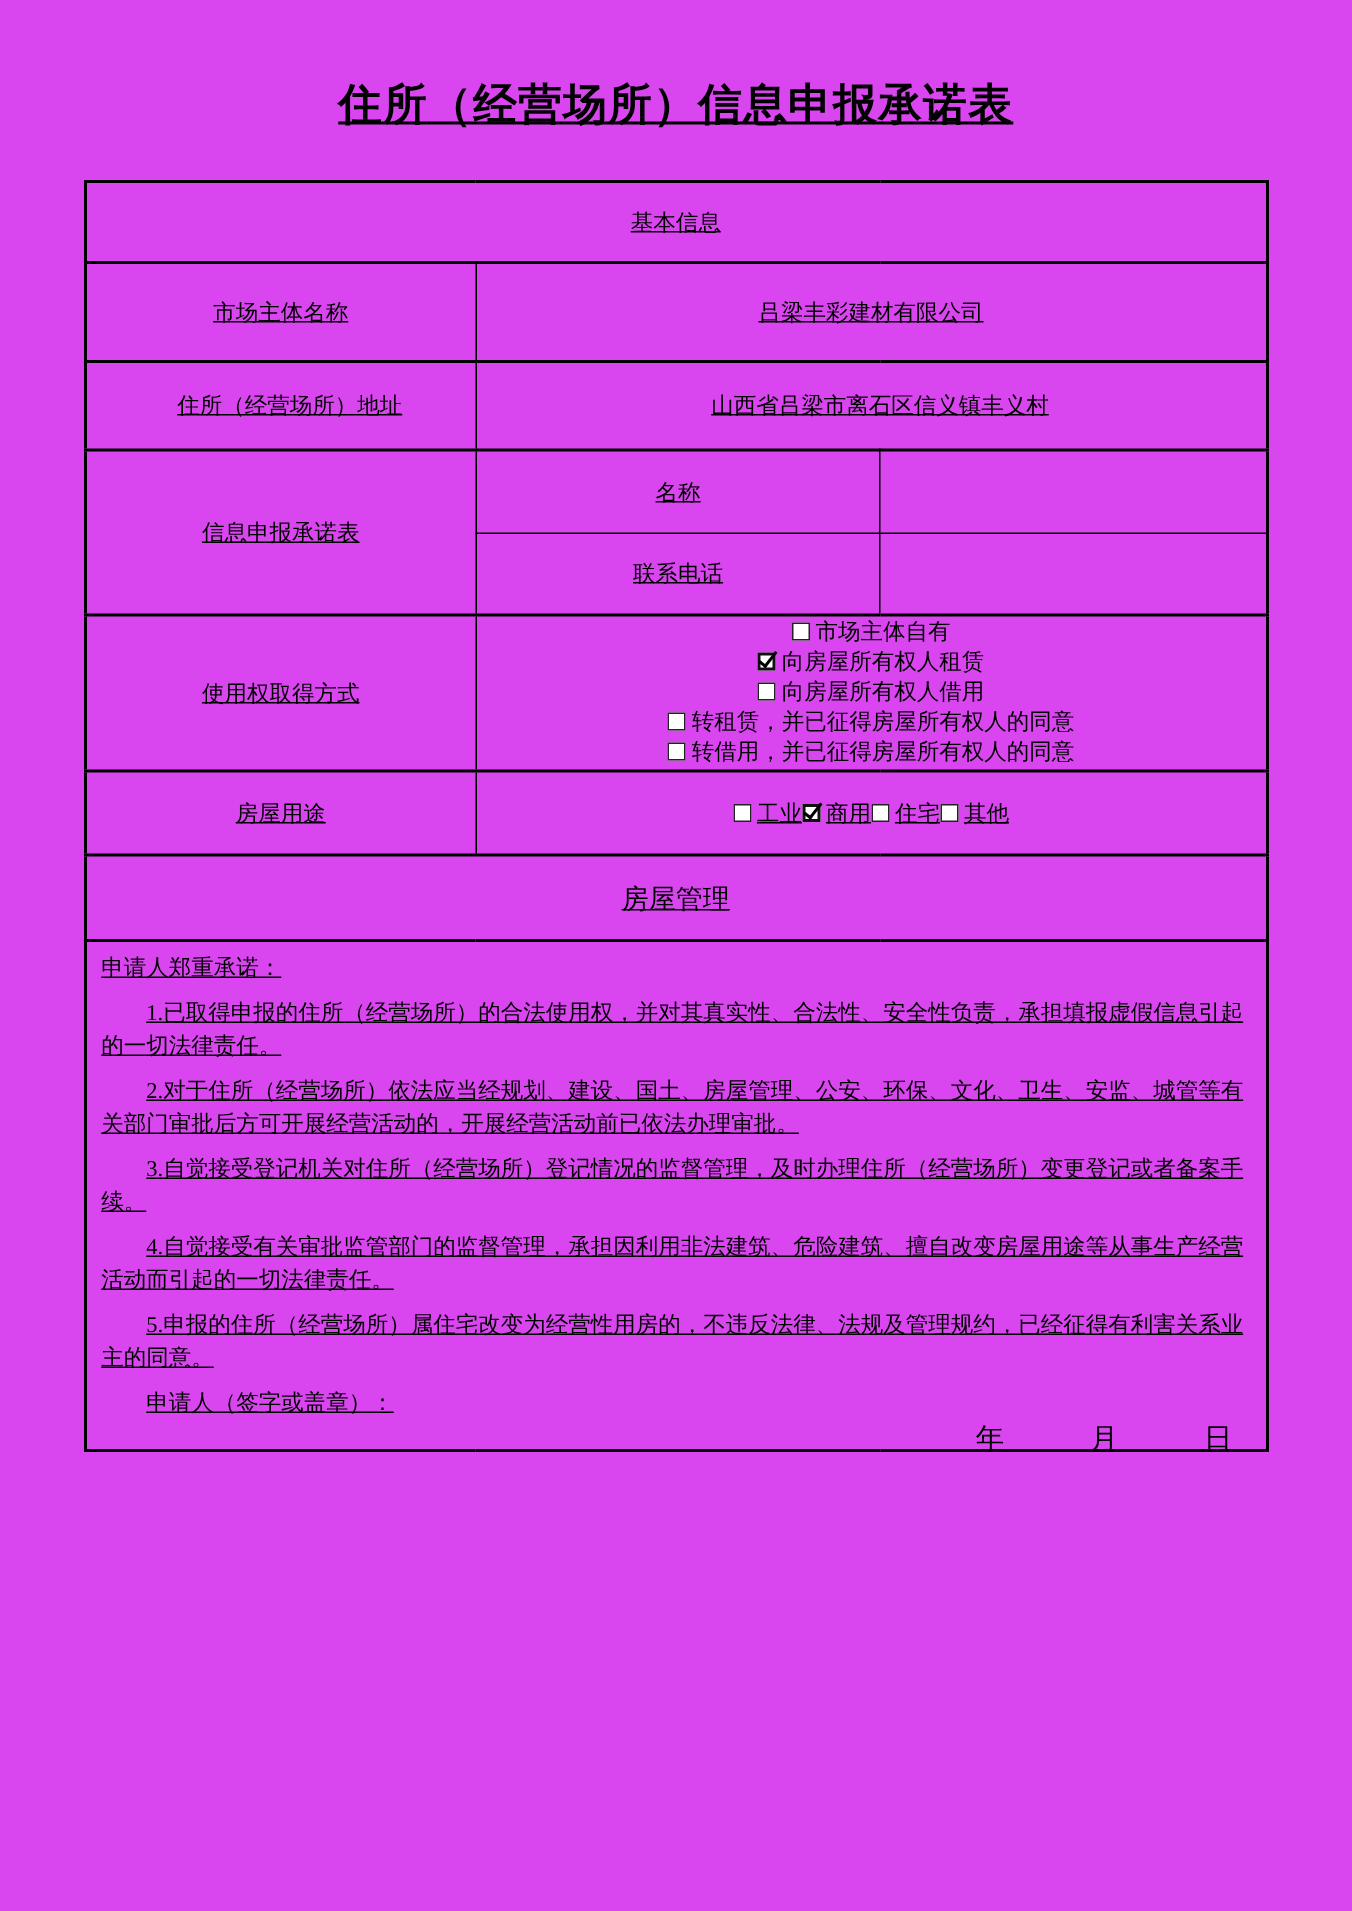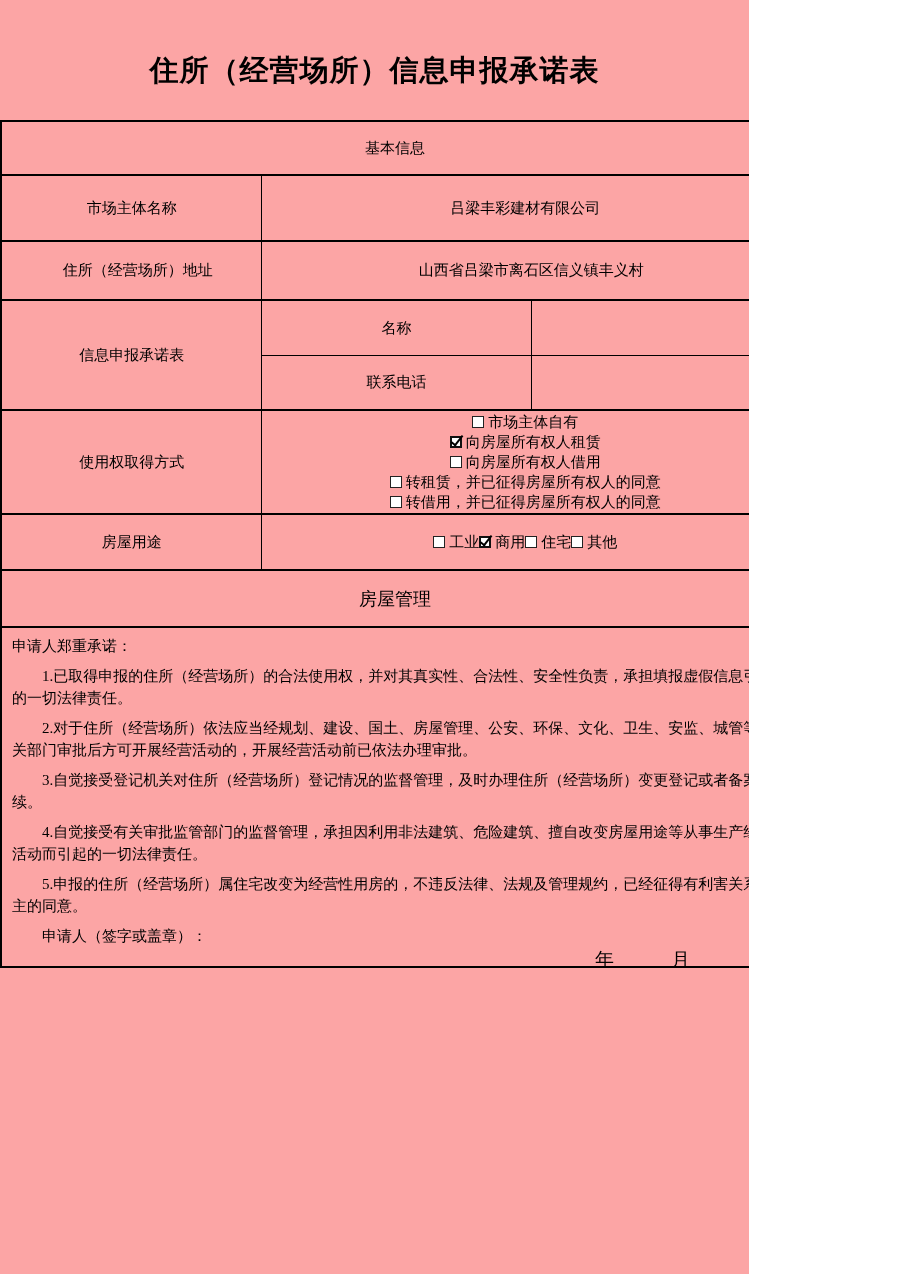--- a/index.html
+++ b/index.html
@@ -5,25 +5,26 @@
   html, body {
     margin: 0;
     padding: 0;
     background: #ffffff;
     width: 901px;
     height: 1274px;
     font-family: "Liberation Serif", "DejaVu Serif", serif;
     color: #000000;
   }
   .page {
-    width: 749px;
+    width: 901px;
     height: 1274px;
-    background: #fca5a5;
+    background: #d946ef;
     position: relative;
     overflow: hidden;
+    text-decoration: underline;
   }
   .doc-title {
     margin: 0;
     padding-top: 50px;
     text-align: center;
     font-size: 29px;
     font-weight: bold;
     letter-spacing: 1px;
     line-height: 40px;
   }

